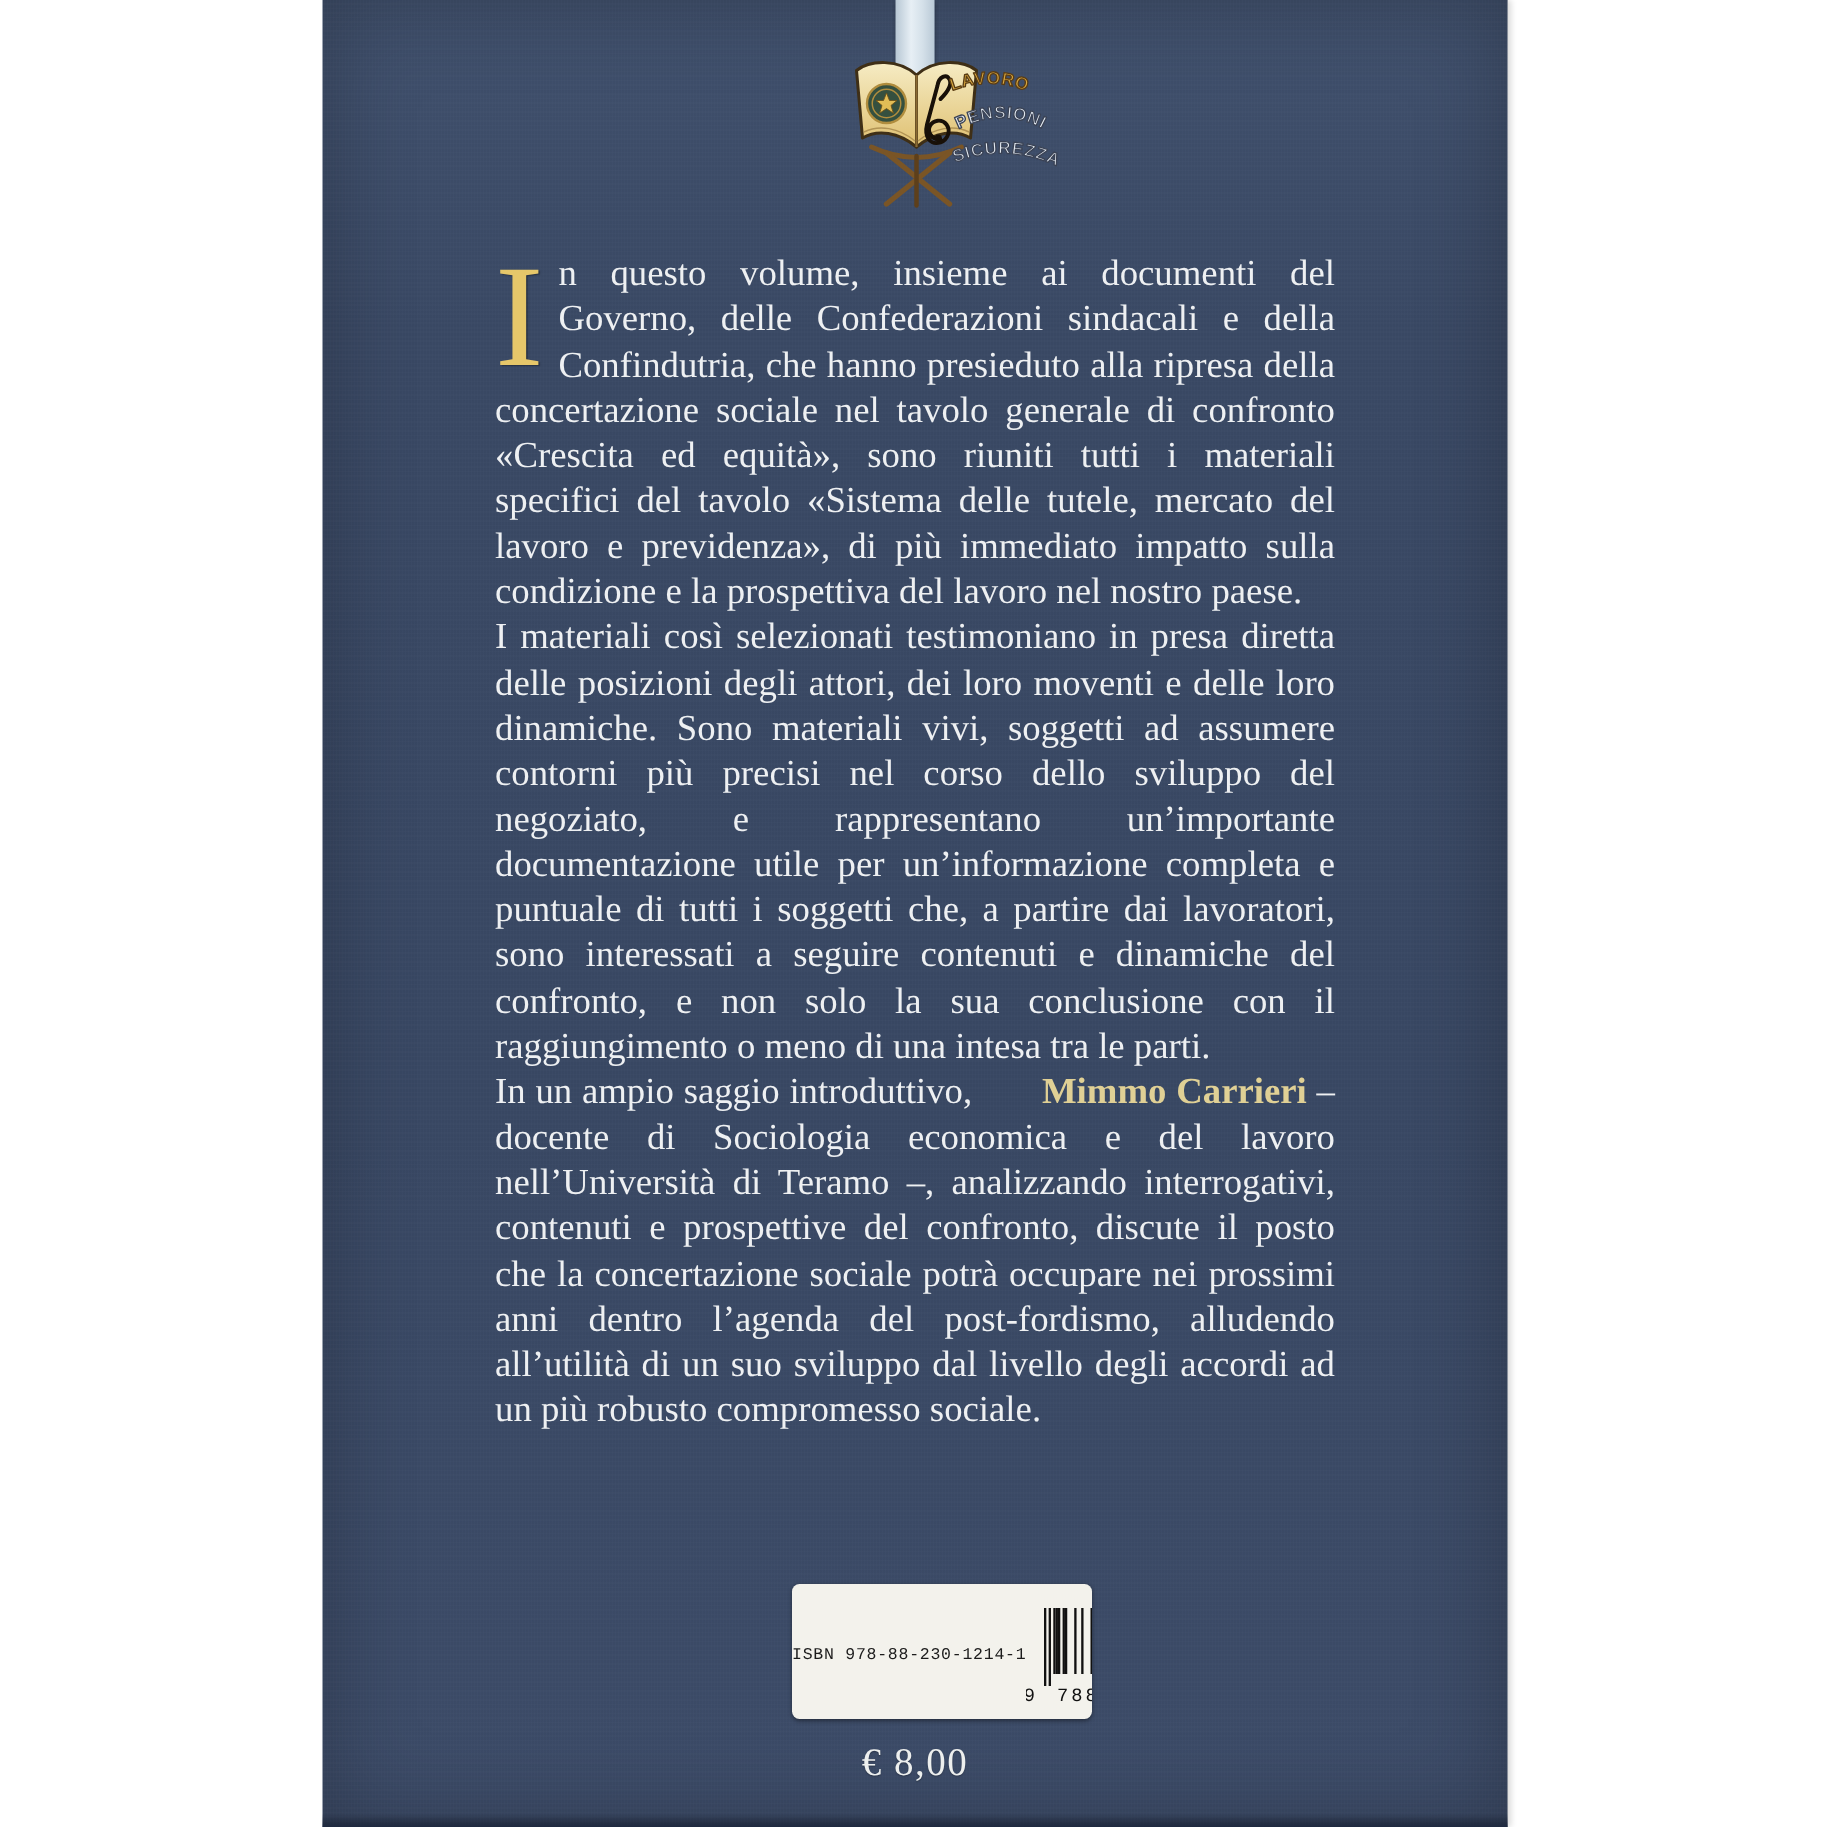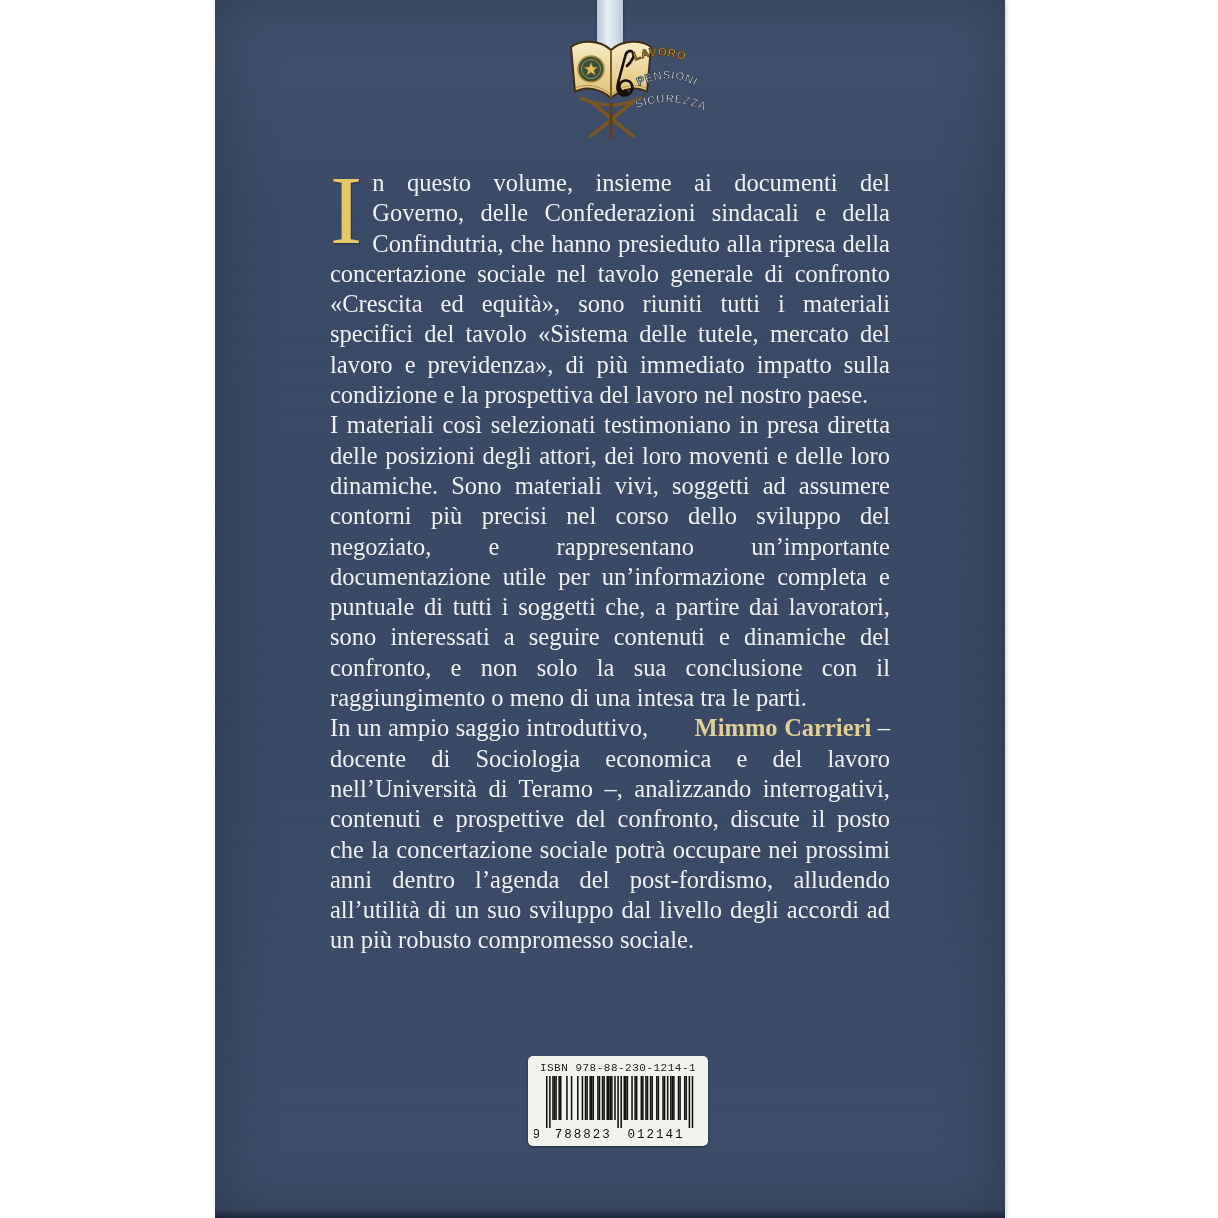--- a/index.html
+++ b/index.html
@@ -47,24 +47,24 @@
     color:var(--gold,#e6c76a);
     text-shadow:1px 1px 1px rgba(0,0,0,.35);
   }
   .author{
     color:var(--author-gold,#e0d095);
     font-weight:bold;
     margin-left:40px;
   }
   
   .barcode-box{
-    position:absolute;left:313px;top:1056px;width:180px;height:90px;
+    position:absolute;left:313px;top:1056px;width:200px;height:90px;
     background:#f3f2ec;border-radius:5px;
     box-shadow:0 1px 3px rgba(0,0,0,.4);
-    display:flex;flex-direction:column;align-items:center;
+    display:flex;flex-direction:row;align-items:center;
     padding-top:6px;box-sizing:border-box;text-align:right;
   }
   .isbn-label{
     font-family:"Liberation Mono", monospace;
     font-size:11px;letter-spacing:.5px;color:#1c1c1c;white-space:nowrap;
   }
   #barcode-svg{margin-top:2px;}
   
   .price{
     position:absolute;left:0;top:1160px;width:100%;
@@ -190,16 +190,17 @@
           <rect x="149.95" y="0" width="1.55" height="44" fill="#111"></rect>
           <rect x="151.50" y="0" width="1.55" height="44" fill="#111"></rect>
           <rect x="154.60" y="0" width="1.55" height="52" fill="#111"></rect>
           <rect x="157.70" y="0" width="1.55" height="52" fill="#111"></rect>
           <text x="8" y="62" font-family="Liberation Mono, monospace" font-size="12.5" letter-spacing="2" fill="#111" text-anchor="end">9</text>
           <text x="49.2" y="62" font-family="Liberation Mono, monospace" font-size="12.5" letter-spacing="2" fill="#111" text-anchor="middle">788823</text>
           <text x="122.05" y="62" font-family="Liberation Mono, monospace" font-size="12.5" letter-spacing="2" fill="#111" text-anchor="middle">012141</text>
         </svg>
     </div>
 
+    <div class="price">€ 8,00</div>
 
     <div class="bottom-edge"></div>
   </div>
 </div>
 
 </body></html>

